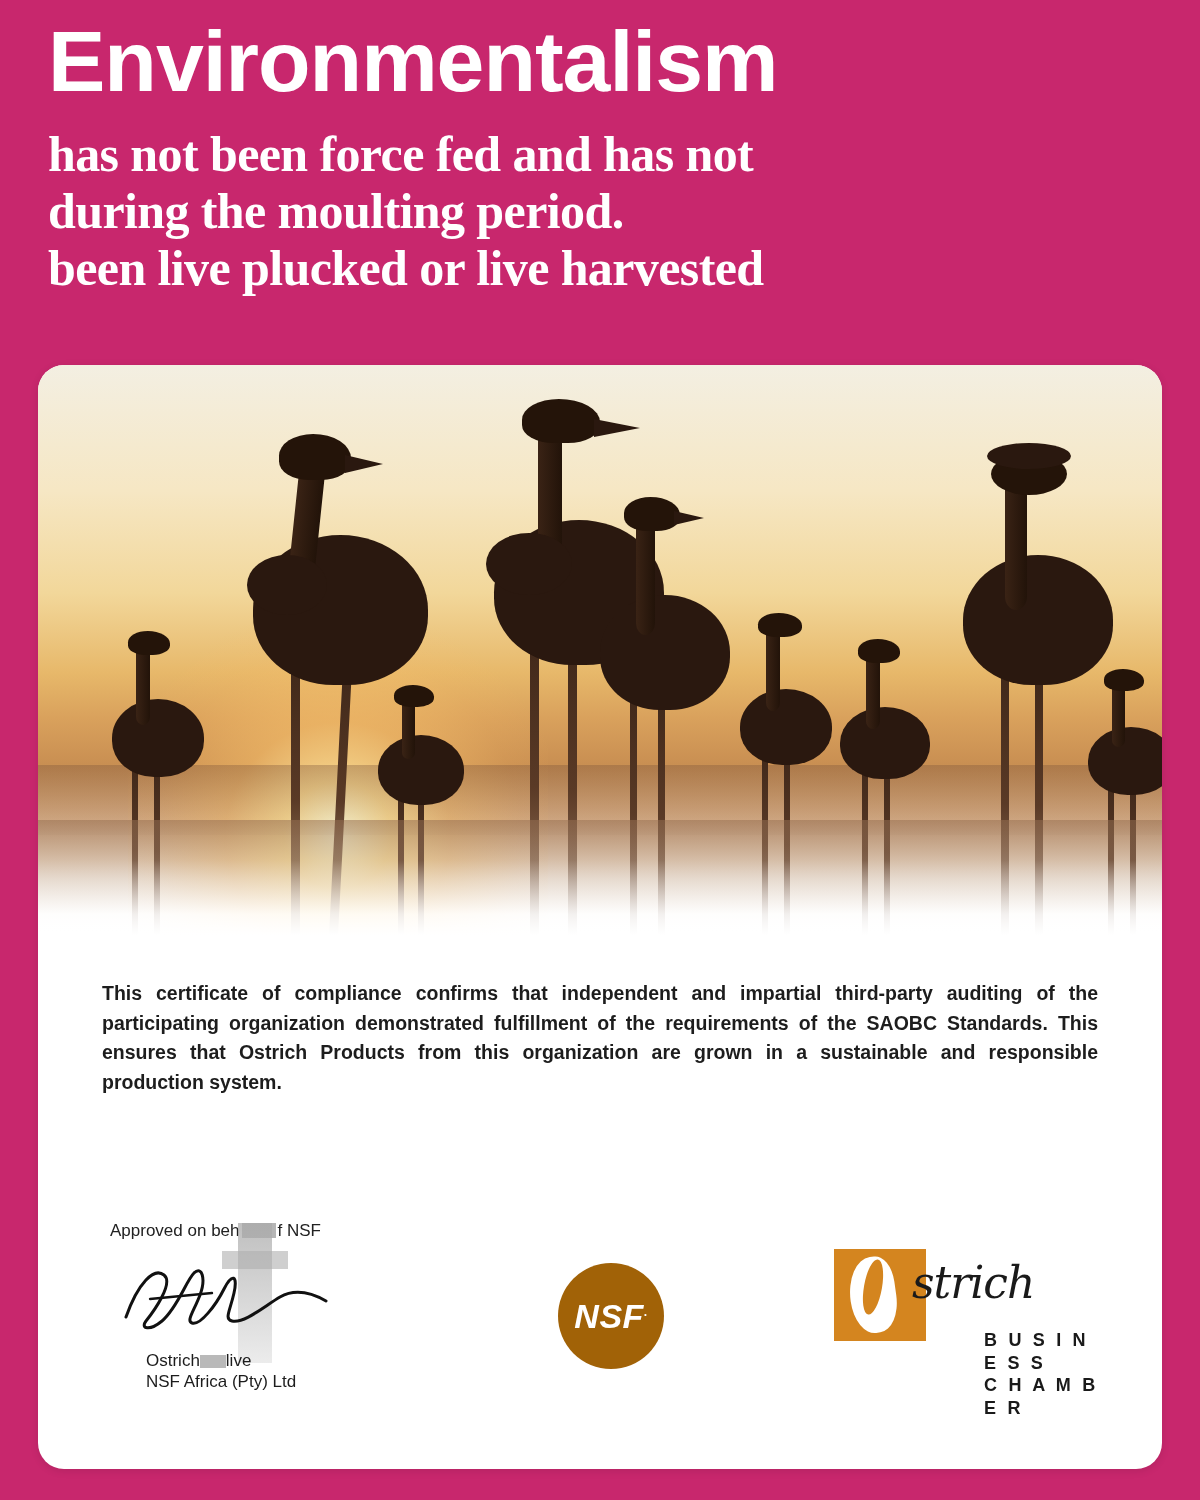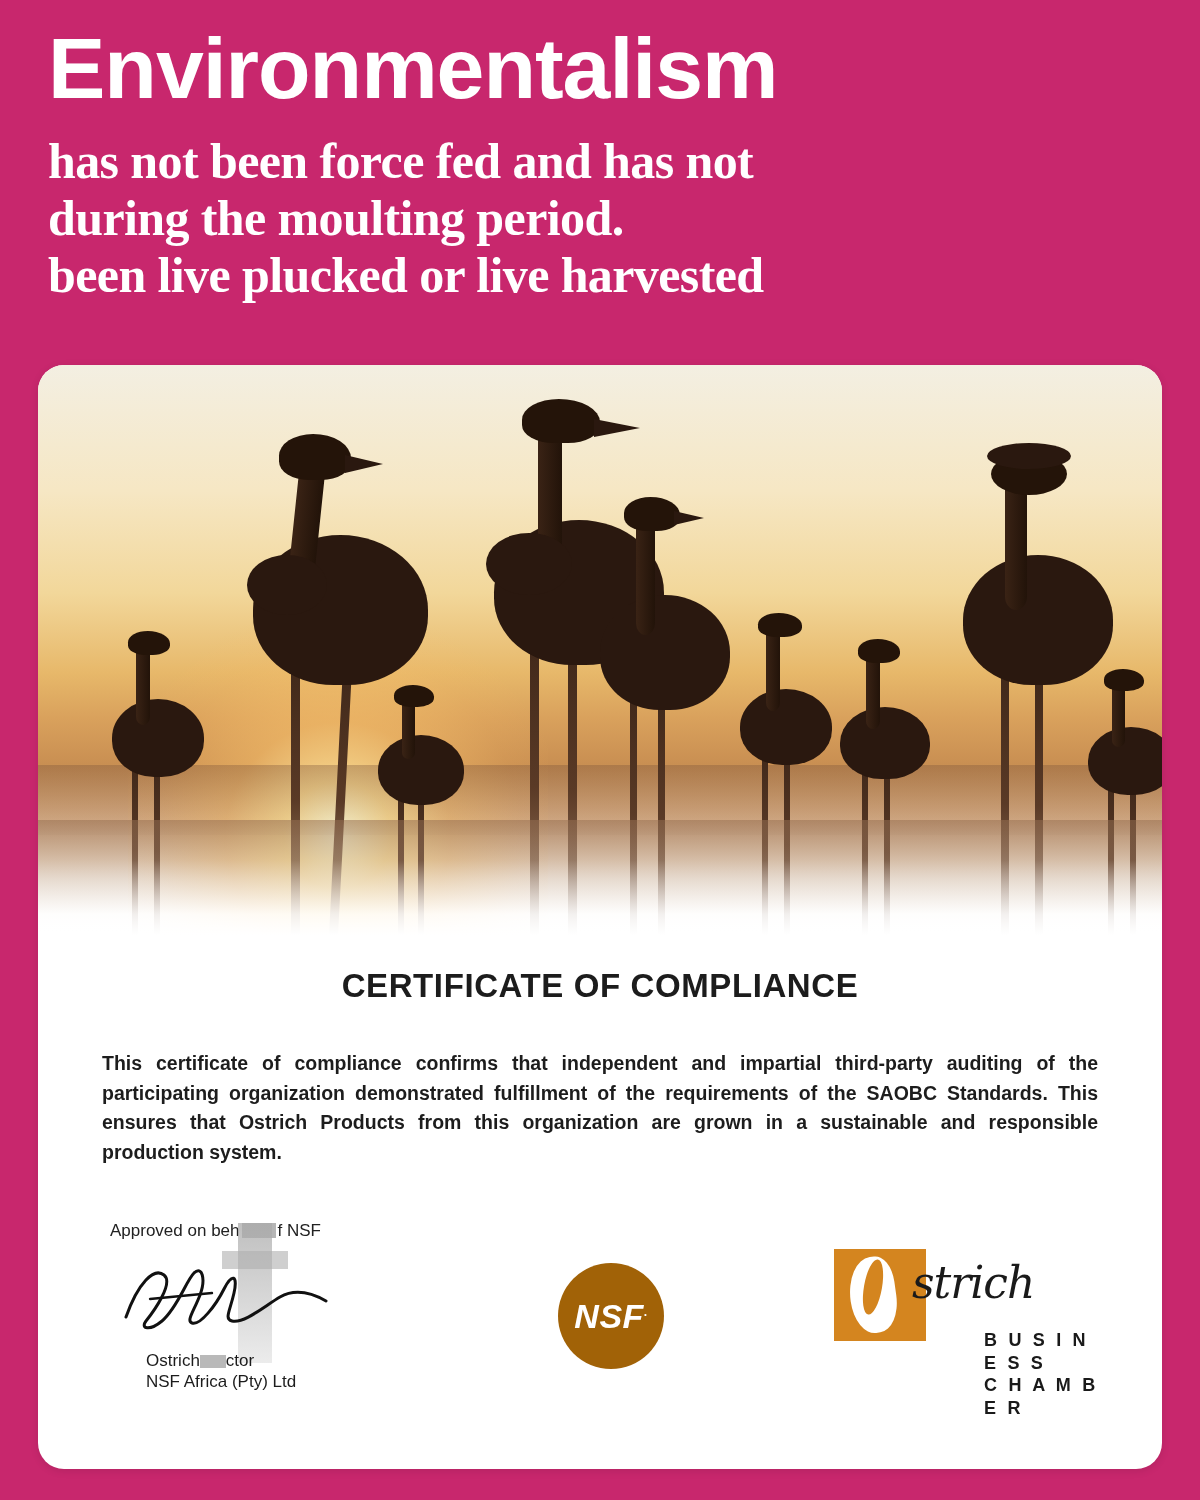--- a/index.html
+++ b/index.html
@@ -29,21 +29,20 @@
     padding: 18px 40px 6px 48px;
   }
 
   .headline {
     color: #ffffff;
     font-size: 86px;
     line-height: 1.0;
     font-weight: bold;
     letter-spacing: -1px;
     white-space: nowrap;
-    margin-top: 7px;
   }
 
   .subhead {
     color: #ffffff;
     font-size: 50px;
     font-weight: bold;
     line-height: 1.14;
     margin-top: 22px;
     letter-spacing: -0.6px;
     font-family: Liberation Serif, serif;
@@ -413,40 +412,39 @@
         <div class="leg" style="left:30px; height:170px; width:6px;"></div>
         <div class="leg" style="left:52px; height:166px; width:6px;"></div>
         <div class="body" style="left:10px; bottom:140px; width:86px; height:68px;"></div>
         <div class="neck" style="left:34px; bottom:188px; width:13px; height:66px;"></div>
         <div class="head" style="left:26px; bottom:244px; width:40px; height:22px;"></div>
       </div>
 
       <div class="ground"></div>
     </div>
 
-    <div class="cert-title">CERTIFICATE OF COMPLIANCE</div>
     <div class="cert-body">This certificate of compliance confirms that independent and impartial third-party auditing of the participating organization demonstrated fulfillment of the requirements of the SAOBC Standards. This ensures that Ostrich Products from this organization are grown in a sustainable and responsible production system.</div>
 
     <div class="sig-zone">
 
       <div class="approved-label">
         <span>Approved on beh</span><span class="redact"></span><span>f NSF</span>
       </div>
 
       <div class="stamp-smudge"></div>
 
       <div class="signature">
         <svg width="230" height="86" viewBox="0 0 230 86" fill="none" aria-hidden="true">
           <path d="M6 64 C 18 30, 34 14, 44 22 C 54 30, 34 58, 26 68 C 20 76, 30 78, 42 68 C 58 54, 66 28, 74 20 C 82 12, 86 26, 80 42 C 74 58, 66 68, 72 70 C 80 73, 96 52, 104 36 C 112 20, 118 22, 114 40 C 110 58, 104 66, 112 68 C 124 71, 146 52, 160 44 C 176 35, 192 40, 206 48" stroke="#111" stroke-width="3" stroke-linecap="round"></path>
           <path d="M30 46 L 92 40" stroke="#111" stroke-width="2.4" stroke-linecap="round"></path>
         </svg>
       </div>
 
       <div class="sig-title">
-        <span>Ostrich</span><span class="redact2"></span><span>ctor</span><br>
+        <span>Ostrich</span><span class="redact2"></span><span>live</span><br>
         <span>NSF Africa (Pty) Ltd</span>
       </div>
 
       <div class="nsf-logo">
         <span class="txt"><span>NSF</span><sup>.</sup></span>
       </div>
 
       <div class="obc">
         <div class="obc-mark">
           <div class="bird-cut"></div>

